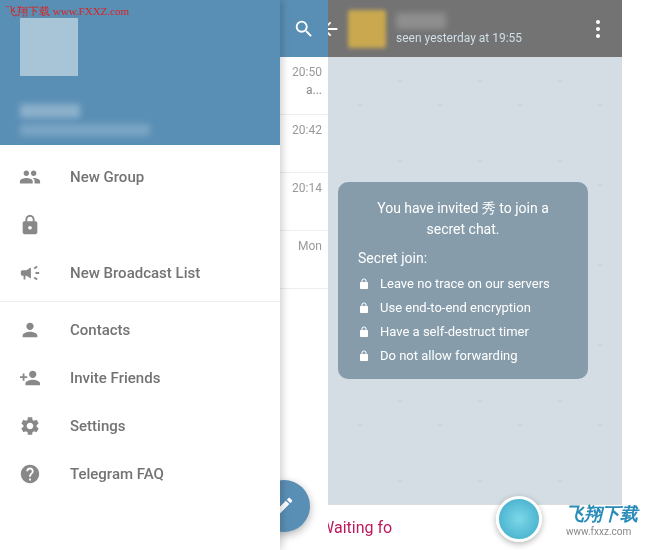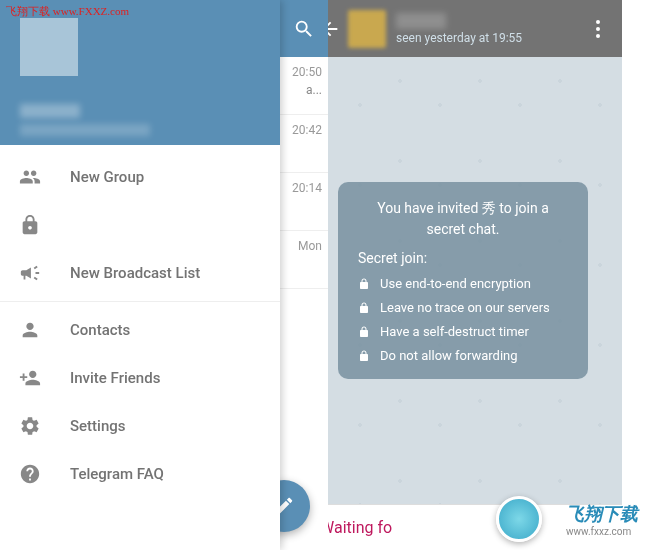--- a/index.html
+++ b/index.html
@@ -177,27 +177,27 @@
   <div class="chat-body">
     <div class="info-card">
       <div class="info-title">
         <span>You have invited 秀 to join a</span><br><span>secret chat.</span>
       </div>
       <div class="info-subtitle">Secret join:</div>
       <div class="info-item">
         <svg viewBox="0 0 24 24">
             <path d="M18 8h-1V6c0-2.76-2.24-5-5-5S7 3.24 7 6v2H6c-1.1 0-2 .9-2 2v10c0 1.1.9 2 2 2h12c1.1 0 2-.9 2-2V10c0-1.1-.9-2-2-2zM9 6c0-1.66 1.34-3 3-3s3 1.34 3 3v2H9z"></path>
           </svg>
+        <span>Leave no trace on our servers</span>
+      </div>
+      <div class="info-item">
+        <svg viewBox="0 0 24 24">
+            <path d="M18 8h-1V6c0-2.76-2.24-5-5-5S7 3.24 7 6v2H6c-1.1 0-2 .9-2 2v10c0 1.1.9 2 2 2h12c1.1 0 2-.9 2-2V10c0-1.1-.9-2-2-2zM9 6c0-1.66 1.34-3 3-3s3 1.34 3 3v2H9z"></path>
+          </svg>
         <span>Use end-to-end encryption</span>
-      </div>
-      <div class="info-item">
-        <svg viewBox="0 0 24 24">
-            <path d="M18 8h-1V6c0-2.76-2.24-5-5-5S7 3.24 7 6v2H6c-1.1 0-2 .9-2 2v10c0 1.1.9 2 2 2h12c1.1 0 2-.9 2-2V10c0-1.1-.9-2-2-2zM9 6c0-1.66 1.34-3 3-3s3 1.34 3 3v2H9z"></path>
-          </svg>
-        <span>Leave no trace on our servers</span>
       </div>
       <div class="info-item">
         <svg viewBox="0 0 24 24">
             <path d="M18 8h-1V6c0-2.76-2.24-5-5-5S7 3.24 7 6v2H6c-1.1 0-2 .9-2 2v10c0 1.1.9 2 2 2h12c1.1 0 2-.9 2-2V10c0-1.1-.9-2-2-2zM9 6c0-1.66 1.34-3 3-3s3 1.34 3 3v2H9z"></path>
           </svg>
         <span>Have a self-destruct timer</span>
       </div>
       <div class="info-item">
         <svg viewBox="0 0 24 24">
             <path d="M18 8h-1V6c0-2.76-2.24-5-5-5S7 3.24 7 6v2H6c-1.1 0-2 .9-2 2v10c0 1.1.9 2 2 2h12c1.1 0 2-.9 2-2V10c0-1.1-.9-2-2-2zM9 6c0-1.66 1.34-3 3-3s3 1.34 3 3v2H9z"></path>

